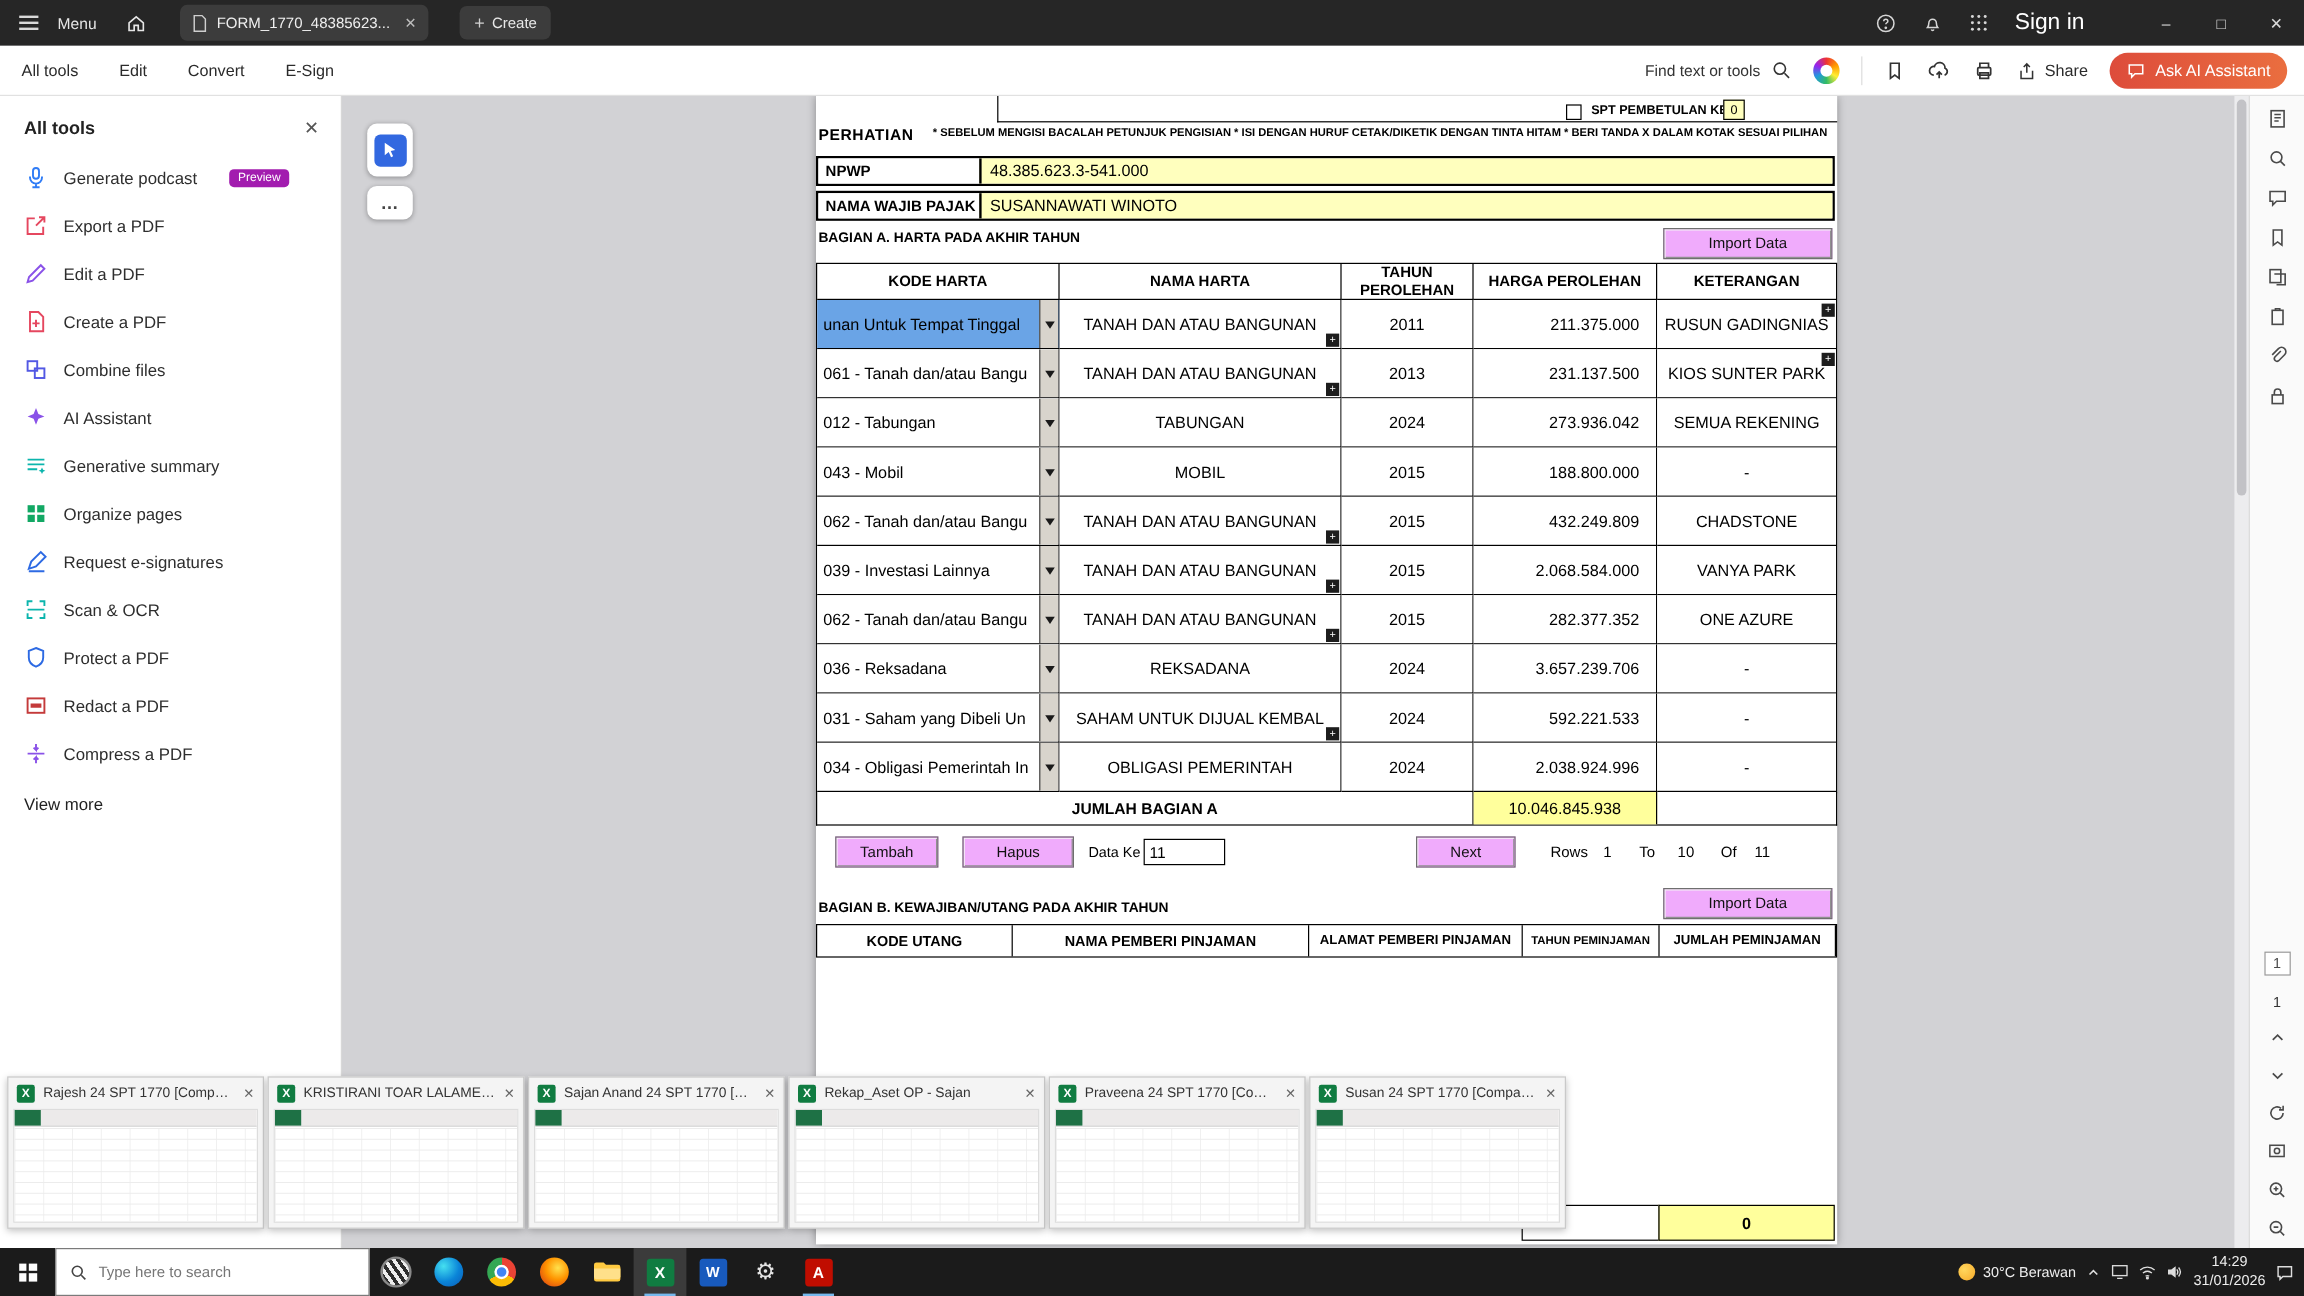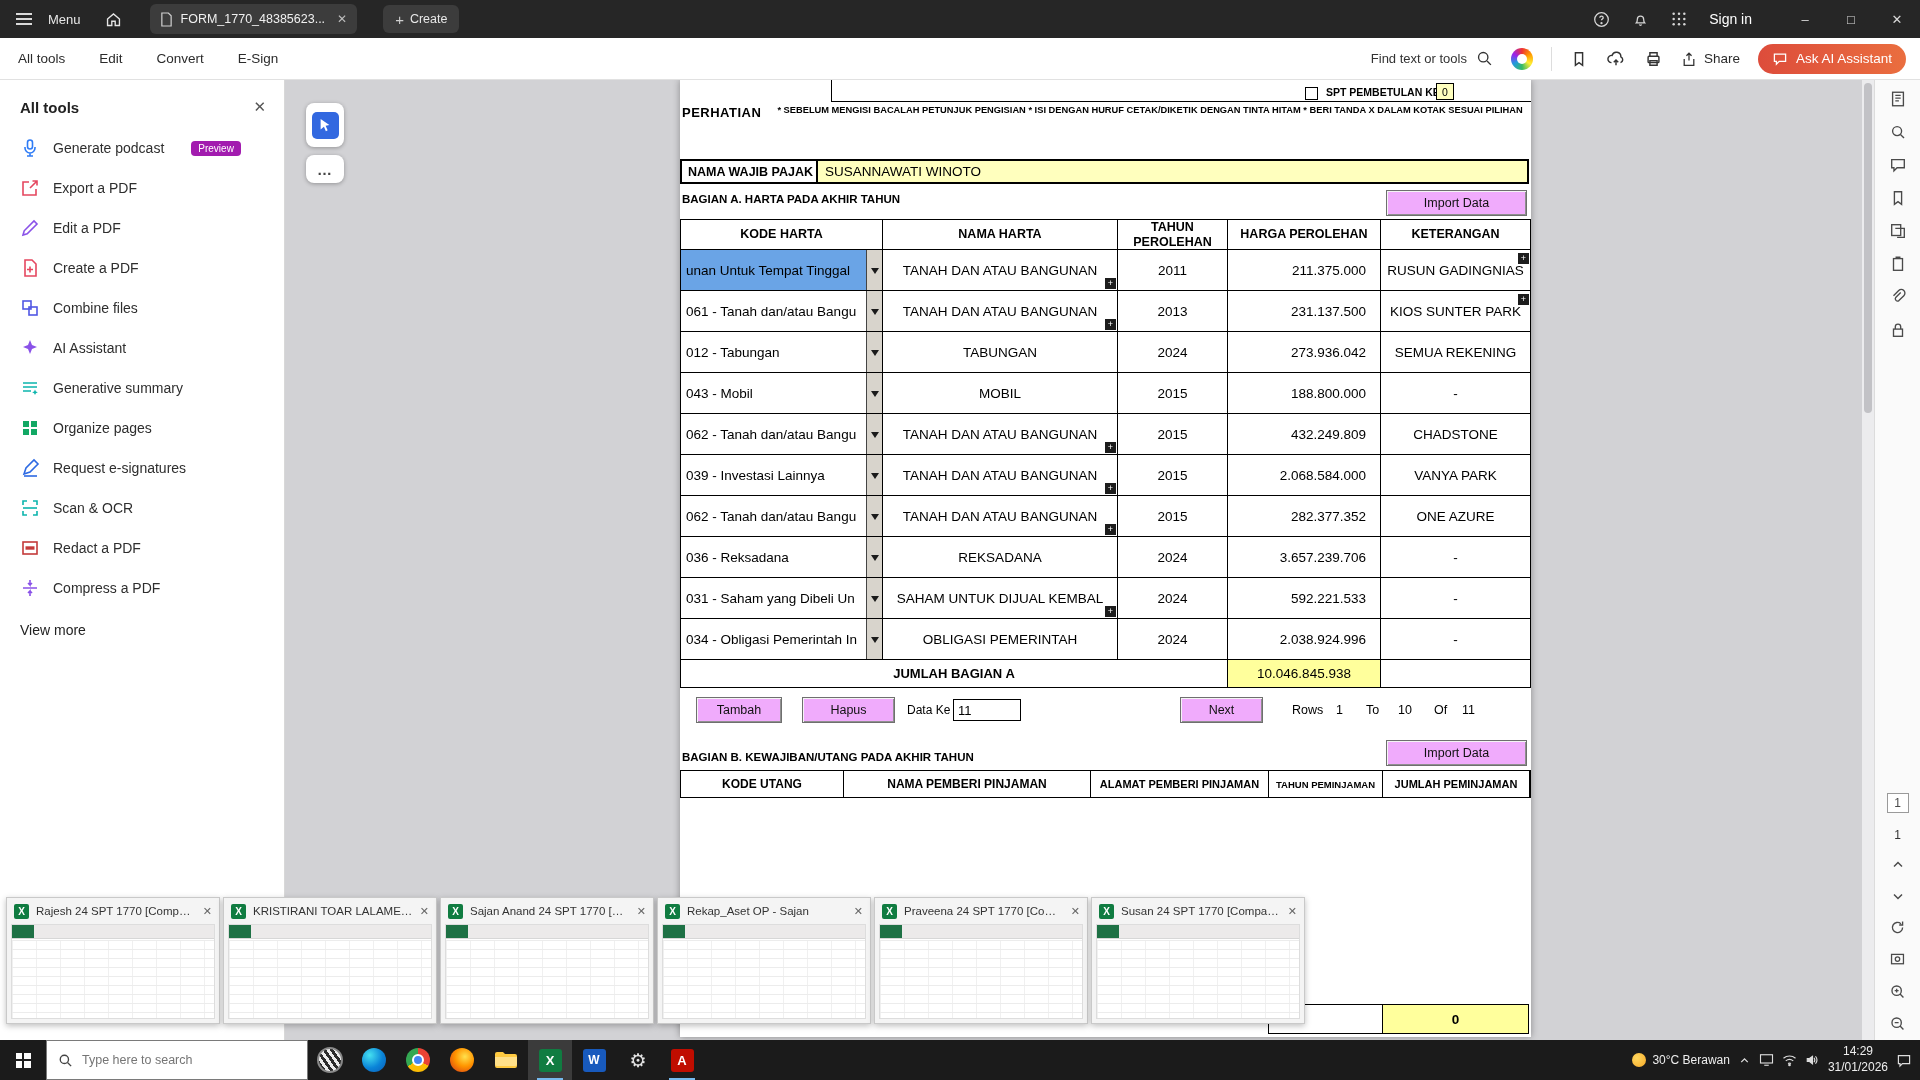--- a/index.html
+++ b/index.html
@@ -12,21 +12,21 @@
   .tb-left{display:flex;align-items:center;gap:10px;padding-left:14px}
   .hamb{width:16px;height:2px;background:#d9d9d9;box-shadow:0 -5px 0 #d9d9d9,0 5px 0 #d9d9d9;margin:6px 2px}
   .menu-lbl{margin-left:4px}
   .home-btn{margin-left:14px;display:flex;align-items:center}
   .doc-tab{margin-left:18px;height:30px;background:#3c3c3c;border-radius:6px;display:flex;align-items:center;gap:8px;padding:0 10px;color:#f0f0f0;font-size:12.5px;max-width:230px}
   .doc-tab .close-x{color:#bdbdbd;font-size:12px;margin-left:4px;cursor:default}
   .create-pill{margin-left:16px;height:28px;background:#3c3c3c;border-radius:6px;display:flex;align-items:center;gap:6px;padding:0 12px;font-size:12.5px;color:#e8e8e8}
   .create-pill .plus-g{font-size:15px;color:#cfcfcf;line-height:1}
   .tb-right{margin-left:auto;display:flex;align-items:center;gap:22px}
   .tb-ic{color:#d6d6d6}
-  .signin{font-size:14px;color:#fff;margin-right:8px}
+  .signin{font-size:19px;color:#fff;margin-right:23px}
   .winbtns{display:flex}
   .winbtn{width:46px;height:38px;display:flex;align-items:center;justify-content:center;color:#d9d9d9;font-size:13px}
 
   
   .toolbar{position:absolute;top:38px;left:0;right:0;height:42px;background:#fff;border-bottom:1px solid #e1e1e1;display:flex;align-items:center;z-index:39}
   .tool-tabs{display:flex;gap:34px;padding-left:18px;font-size:13.5px;color:#2b2b2b}
   .tool-tab{padding:4px 0}
   .tool-right{margin-left:auto;display:flex;align-items:center;gap:18px;padding-right:14px}
   .findbox{display:flex;align-items:center;gap:9px;color:#333;font-size:13px}
   .colorwheel{width:22px;height:22px;border-radius:50%;background:conic-gradient(#e33,#f90,#fe3,#3b6,#29d,#92e,#e33);position:relative}
@@ -362,20 +362,28 @@
   <div class="tool-item">
     <span class="ticon c-teal">
         <svg width="20" height="20" viewBox="0 0 20 20" fill="none" stroke="currentColor" stroke-width="1.6">
           <path d="M3 7V3h4M13 3h4v4M17 13v4h-4M7 17H3v-4"></path>
           <path d="M3 10h14"></path>
         </svg>
       </span>
     <span>Scan &amp; OCR</span>
   </div>
   <div class="tool-item">
+    <span class="ticon c-navy">
+        <svg width="20" height="20" viewBox="0 0 20 20" fill="none" stroke="currentColor" stroke-width="1.6">
+          <path d="M10 2l6 2.4V10c0 4-2.7 6.4-6 7.6C6.7 16.4 4 14 4 10V4.4z"></path>
+        </svg>
+      </span>
+    <span>Protect a PDF</span>
+  </div>
+  <div class="tool-item">
     <span class="ticon c-dred">
         <svg width="20" height="20" viewBox="0 0 20 20" fill="none" stroke="currentColor" stroke-width="1.6">
           <rect x="3" y="4" width="14" height="12"></rect>
           <path d="M5.5 10h9" stroke-width="3.4"></path>
         </svg>
       </span>
     <span>Redact a PDF</span>
   </div>
   <div class="tool-item">
     <span class="ticon c-purple">
@@ -410,20 +418,24 @@
       <span class="pem-check"></span>
       <span class="pem-lbl">SPT PEMBETULAN KE</span>
       <span class="pem-val">0</span>
     </div>
 
     <div class="perh">
       <span class="perh-t">PERHATIAN</span>
       <span class="perh-x">* SEBELUM MENGISI BACALAH  PETUNJUK PENGISIAN   * ISI DENGAN HURUF CETAK/DIKETIK DENGAN TINTA HITAM   * BERI TANDA X DALAM KOTAK SESUAI PILIHAN</span>
     </div>
 
+    <div class="idrow npwp">
+      <span class="id-lbl">NPWP</span>
+      <span class="id-val">48.385.623.3-541.000</span>
+    </div>
     <div class="idrow nama">
       <span class="id-lbl">NAMA WAJIB PAJAK</span>
       <span class="id-val">SUSANNAWATI WINOTO</span>
     </div>
 
     <div class="sec-title" style="top:113px">BAGIAN A. HARTA PADA AKHIR TAHUN</div>
     <div class="btn3d imp" style="top:110px">Import Data</div>
 
     <div class="tbl">
       <div class="th">KODE HARTA</div>

